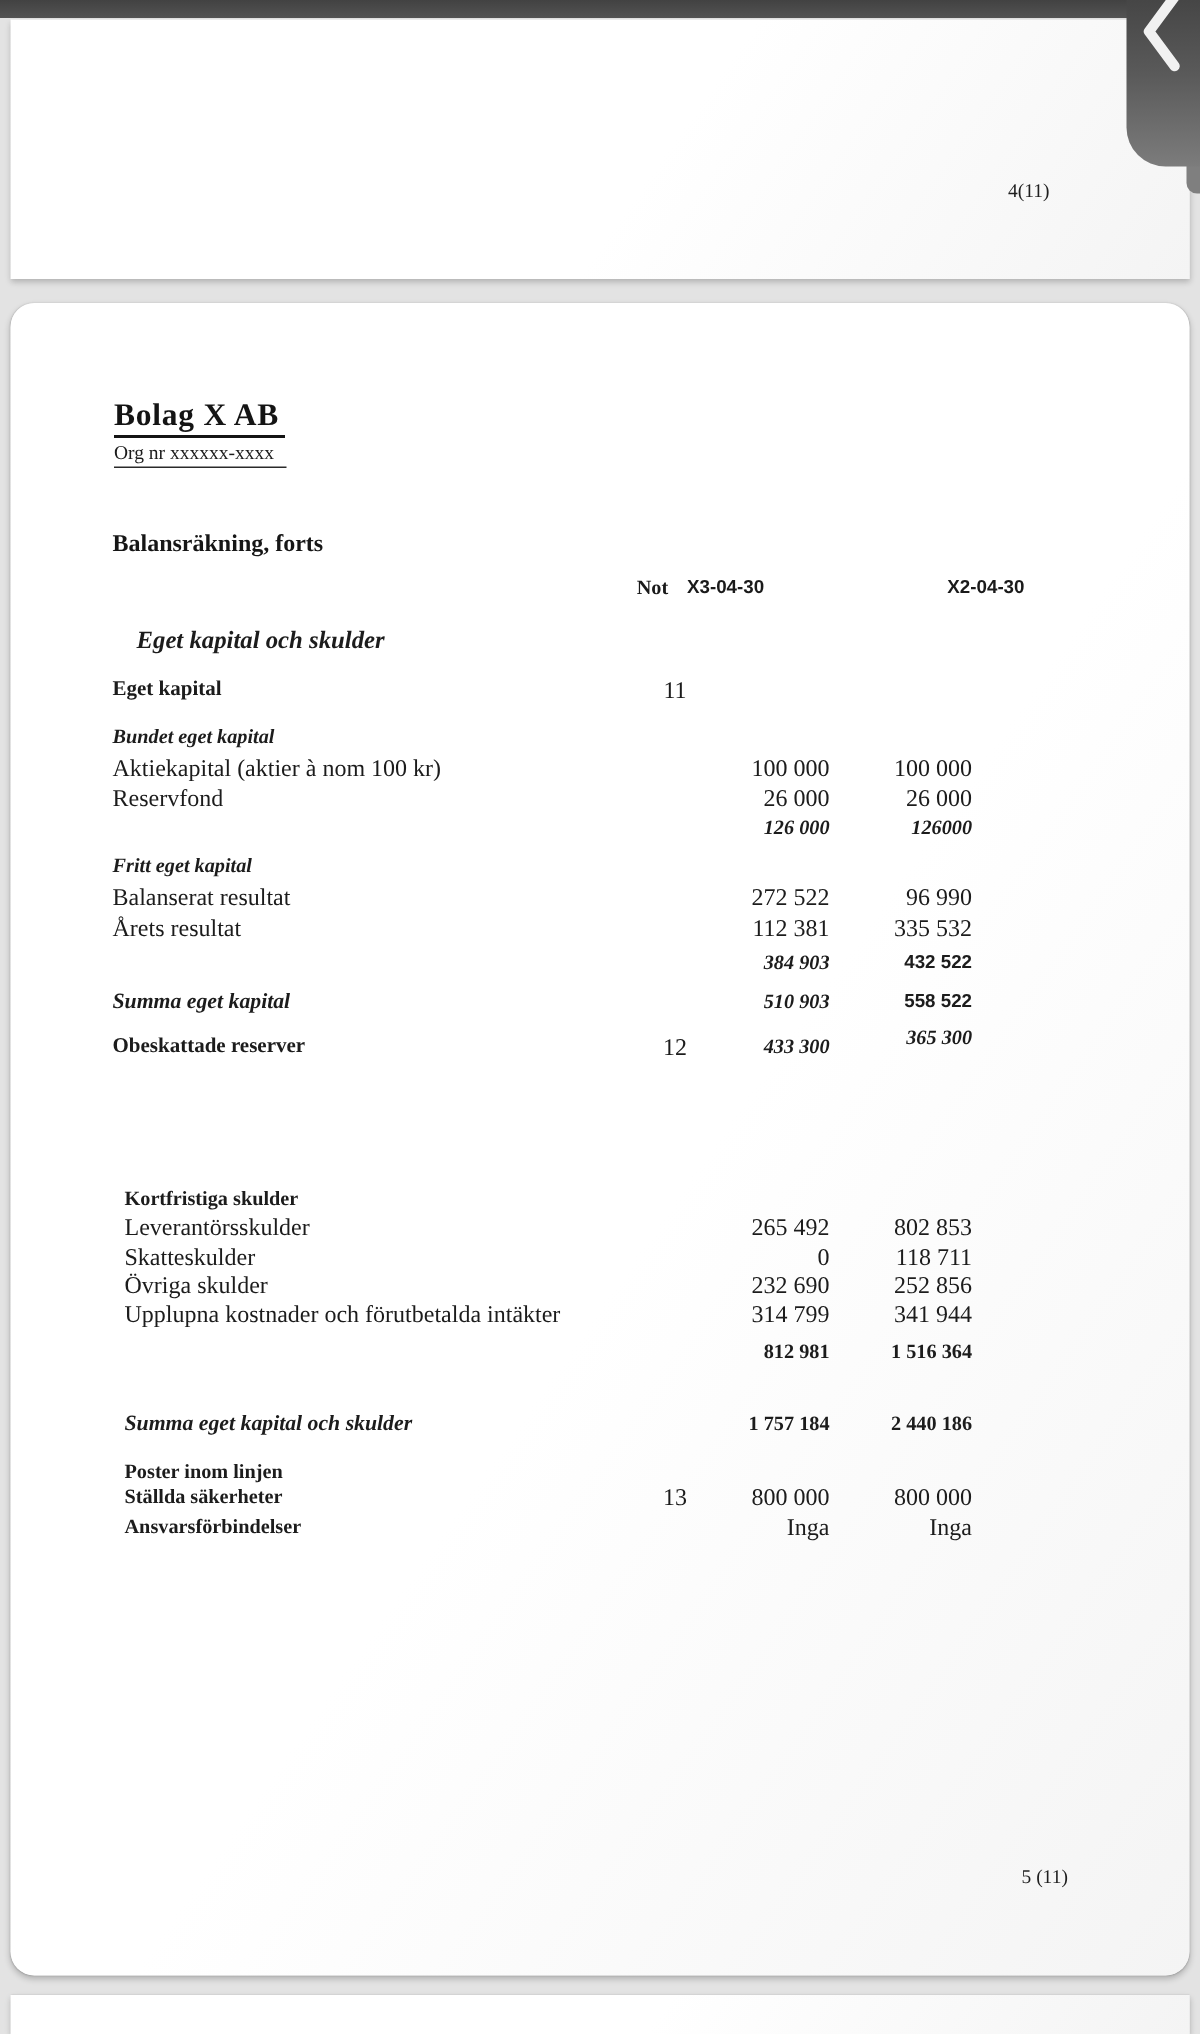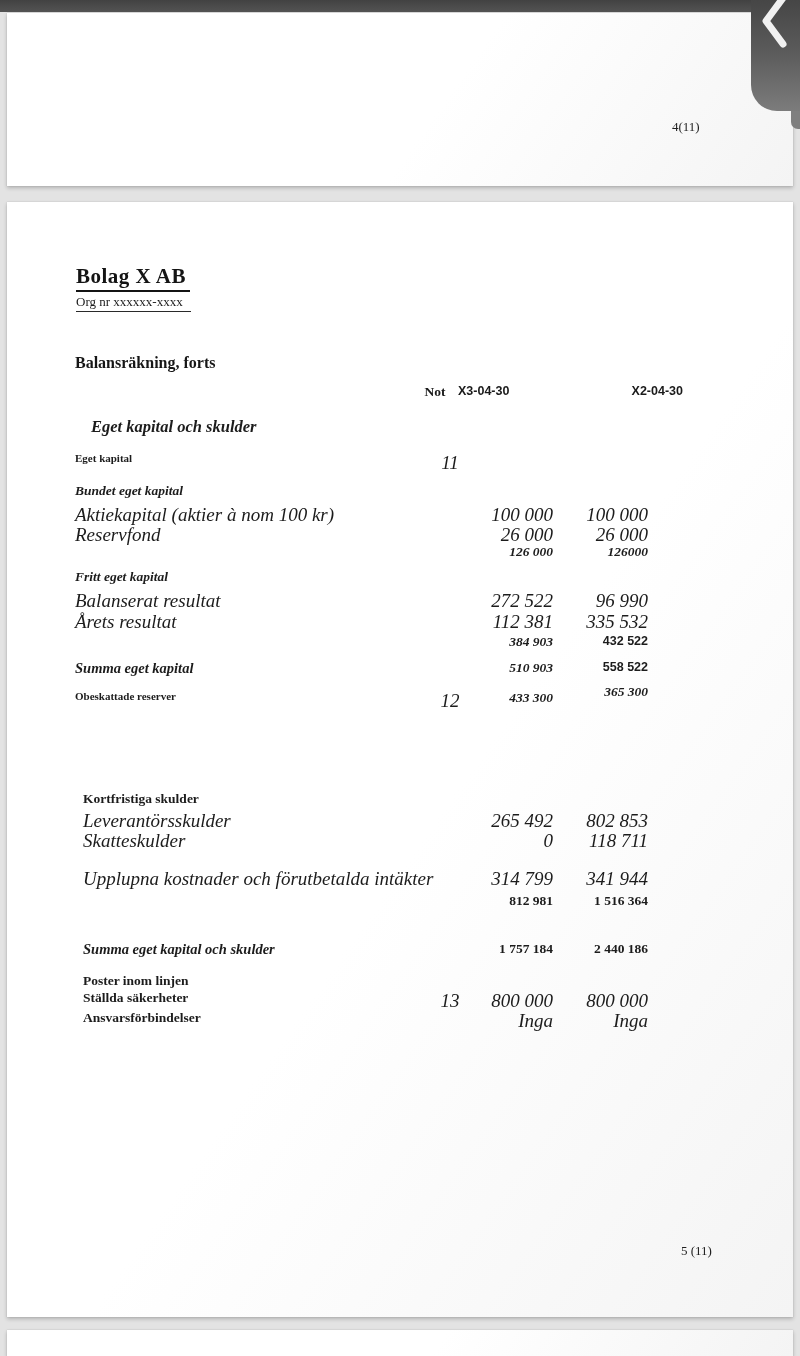--- a/index.html
+++ b/index.html
@@ -14,21 +14,21 @@
     position:absolute;left:0;top:0;width:800px;height:12px;
     background:linear-gradient(180deg,#424242,#535353);
     z-index:30;
   }
   .page{
     position:absolute;left:7px;width:786px;
     background:linear-gradient(125deg,#ffffff 55%,#f4f4f4 100%);
     box-shadow:0 2px 4px rgba(0,0,0,0.22), 0 0 1px rgba(0,0,0,0.18);
   }
   .page-prev{top:13px;height:173px;}
-  .page-main{top:202px;height:1115px;}
+  .page-main{top:202px;height:1115px;border-radius:16px;}
   .page-next{top:1330px;height:26px;}
   .pagenum{
     position:absolute;font-size:13px;color:#1f1f1f;white-space:nowrap;
     font-family:"Liberation Serif",serif;
   }
   .pagenum-prev{left:665px;top:106px;}
   .pagenum-main{left:674px;top:1041px;}
   
   .back-btn{
     position:absolute;top:0;right:0;width:49px;height:111px;
@@ -67,23 +67,23 @@
   .ch-y2{left:576px;width:100px;text-align:right;font-family:"Liberation Sans",sans-serif;font-size:12.5px;}
   
   .rows-host{position:absolute;left:0;top:0;width:100%;height:100%;}
   .trow{position:absolute;left:0;width:100%;height:18px;}
   .cell{position:absolute;white-space:nowrap;color:#1c1c1c;top:0;}
   .lbl{left:68px;}
   .ind .lbl{left:76px;}
   .not{left:423px;width:40px;text-align:center;}
   .v1{left:446px;width:100px;text-align:right;}
   .v2{left:541px;width:100px;text-align:right;}
-  .s-r   {font-family:"Liberation Serif",serif;font-size:19px;font-weight:normal;font-style:italic;}
+  .s-r   {font-family:"Liberation Serif",serif;font-size:16px;font-weight:normal;}
   .s-b   {font-family:"Liberation Serif",serif;font-size:13.5px;font-weight:bold;}
-  .s-b14 {font-family:"Liberation Serif",serif;font-size:11px;font-weight:bold;}
+  .s-b14 {font-family:"Liberation Serif",serif;font-size:14px;font-weight:bold;}
   .s-bi  {font-family:"Liberation Serif",serif;font-size:13.5px;font-weight:bold;font-style:italic;}
   .s-bi14{font-family:"Liberation Serif",serif;font-size:14.5px;font-weight:bold;font-style:italic;}
   .s-hbi {font-family:"Liberation Serif",serif;font-size:16.5px;font-weight:bold;font-style:italic;}
   .s-bs  {font-family:"Liberation Sans",sans-serif;font-size:12.5px;font-weight:bold;}
 </style>
 </head>
 <body>
 
 <div class="topbar"></div>
 
@@ -169,20 +169,25 @@
       <div class="trow ind" style="top: 608px;">
         <span class="cell lbl s-r">Leverantörsskulder</span>
         <span class="cell v1 s-r">265 492</span>
         <span class="cell v2 s-r">802 853</span>
       </div>
       <div class="trow ind" style="top: 628px;">
         <span class="cell lbl s-r">Skatteskulder</span>
         <span class="cell v1 s-r">0</span>
         <span class="cell v2 s-r">118 711</span>
       </div>
+      <div class="trow ind" style="top: 647px;">
+        <span class="cell lbl s-r">Övriga skulder</span>
+        <span class="cell v1 s-r">232 690</span>
+        <span class="cell v2 s-r">252 856</span>
+      </div>
       <div class="trow ind" style="top: 666px;">
         <span class="cell lbl s-r">Upplupna kostnader och förutbetalda intäkter</span>
         <span class="cell v1 s-r">314 799</span>
         <span class="cell v2 s-r">341 944</span>
       </div>
       <div class="trow ind" style="top: 691px;">
         <span class="cell v1 s-b">812 981</span>
         <span class="cell v2 s-b">1 516 364</span>
       </div>
       <div class="trow ind" style="top: 739px;">

